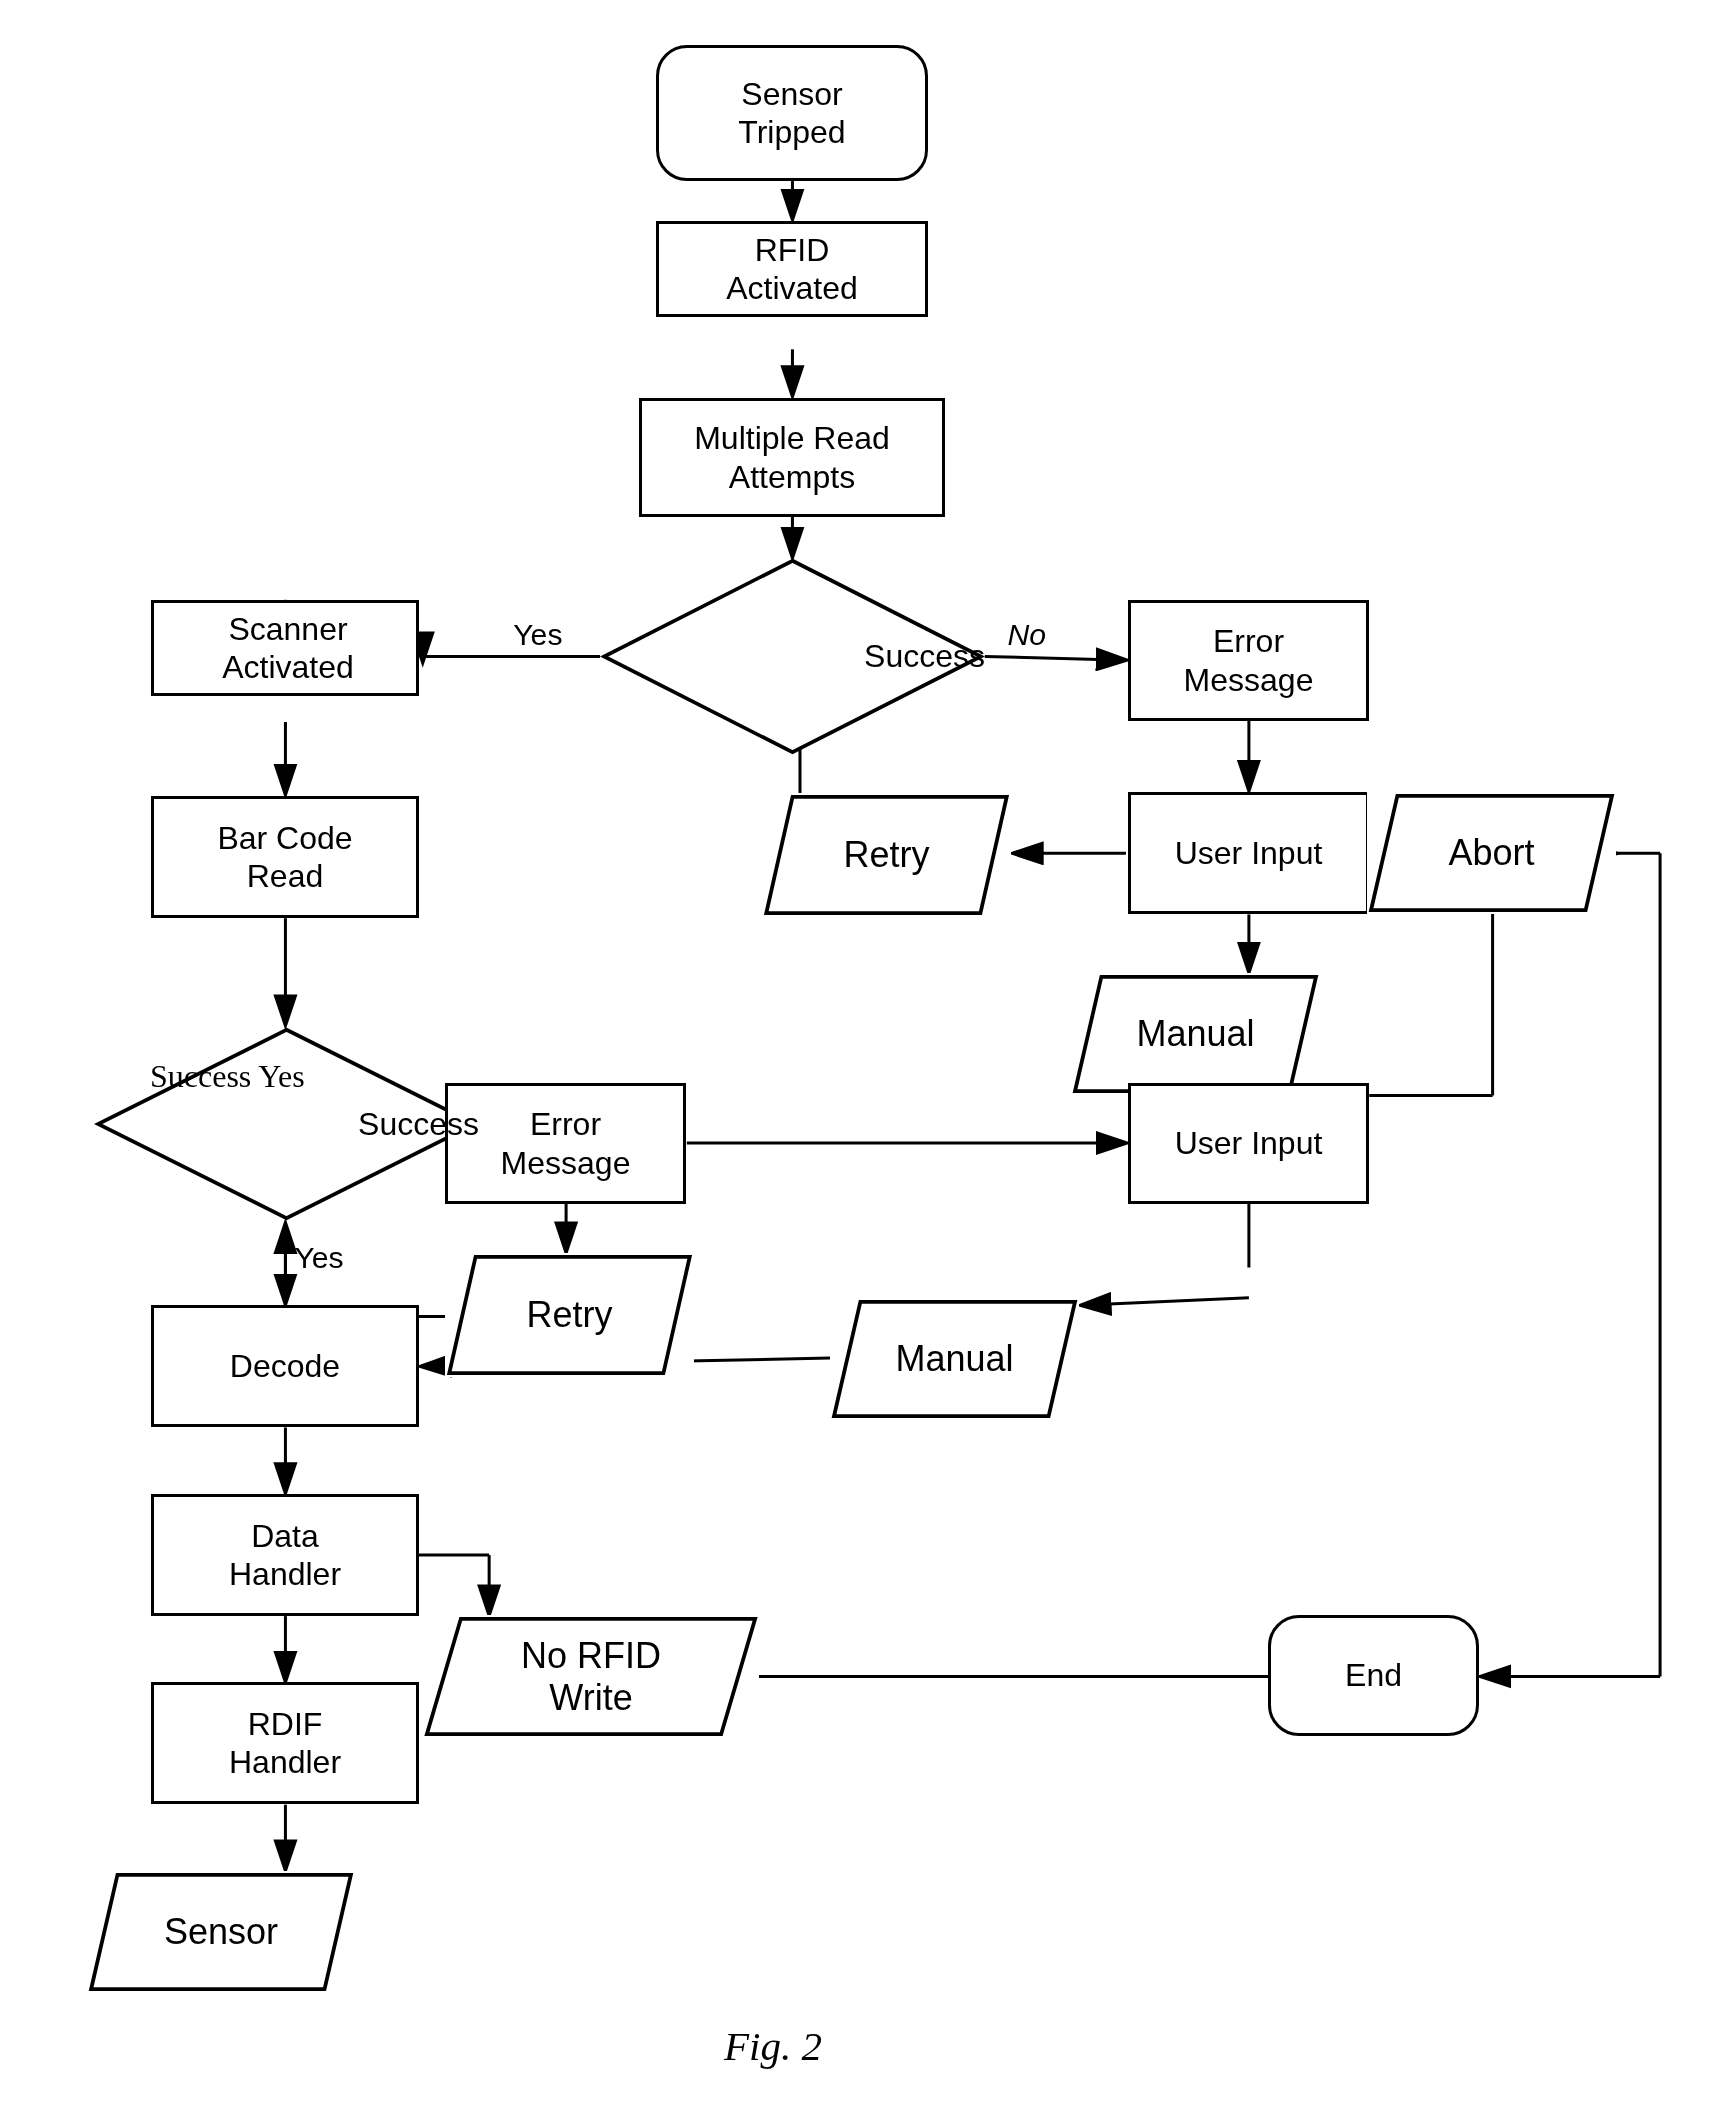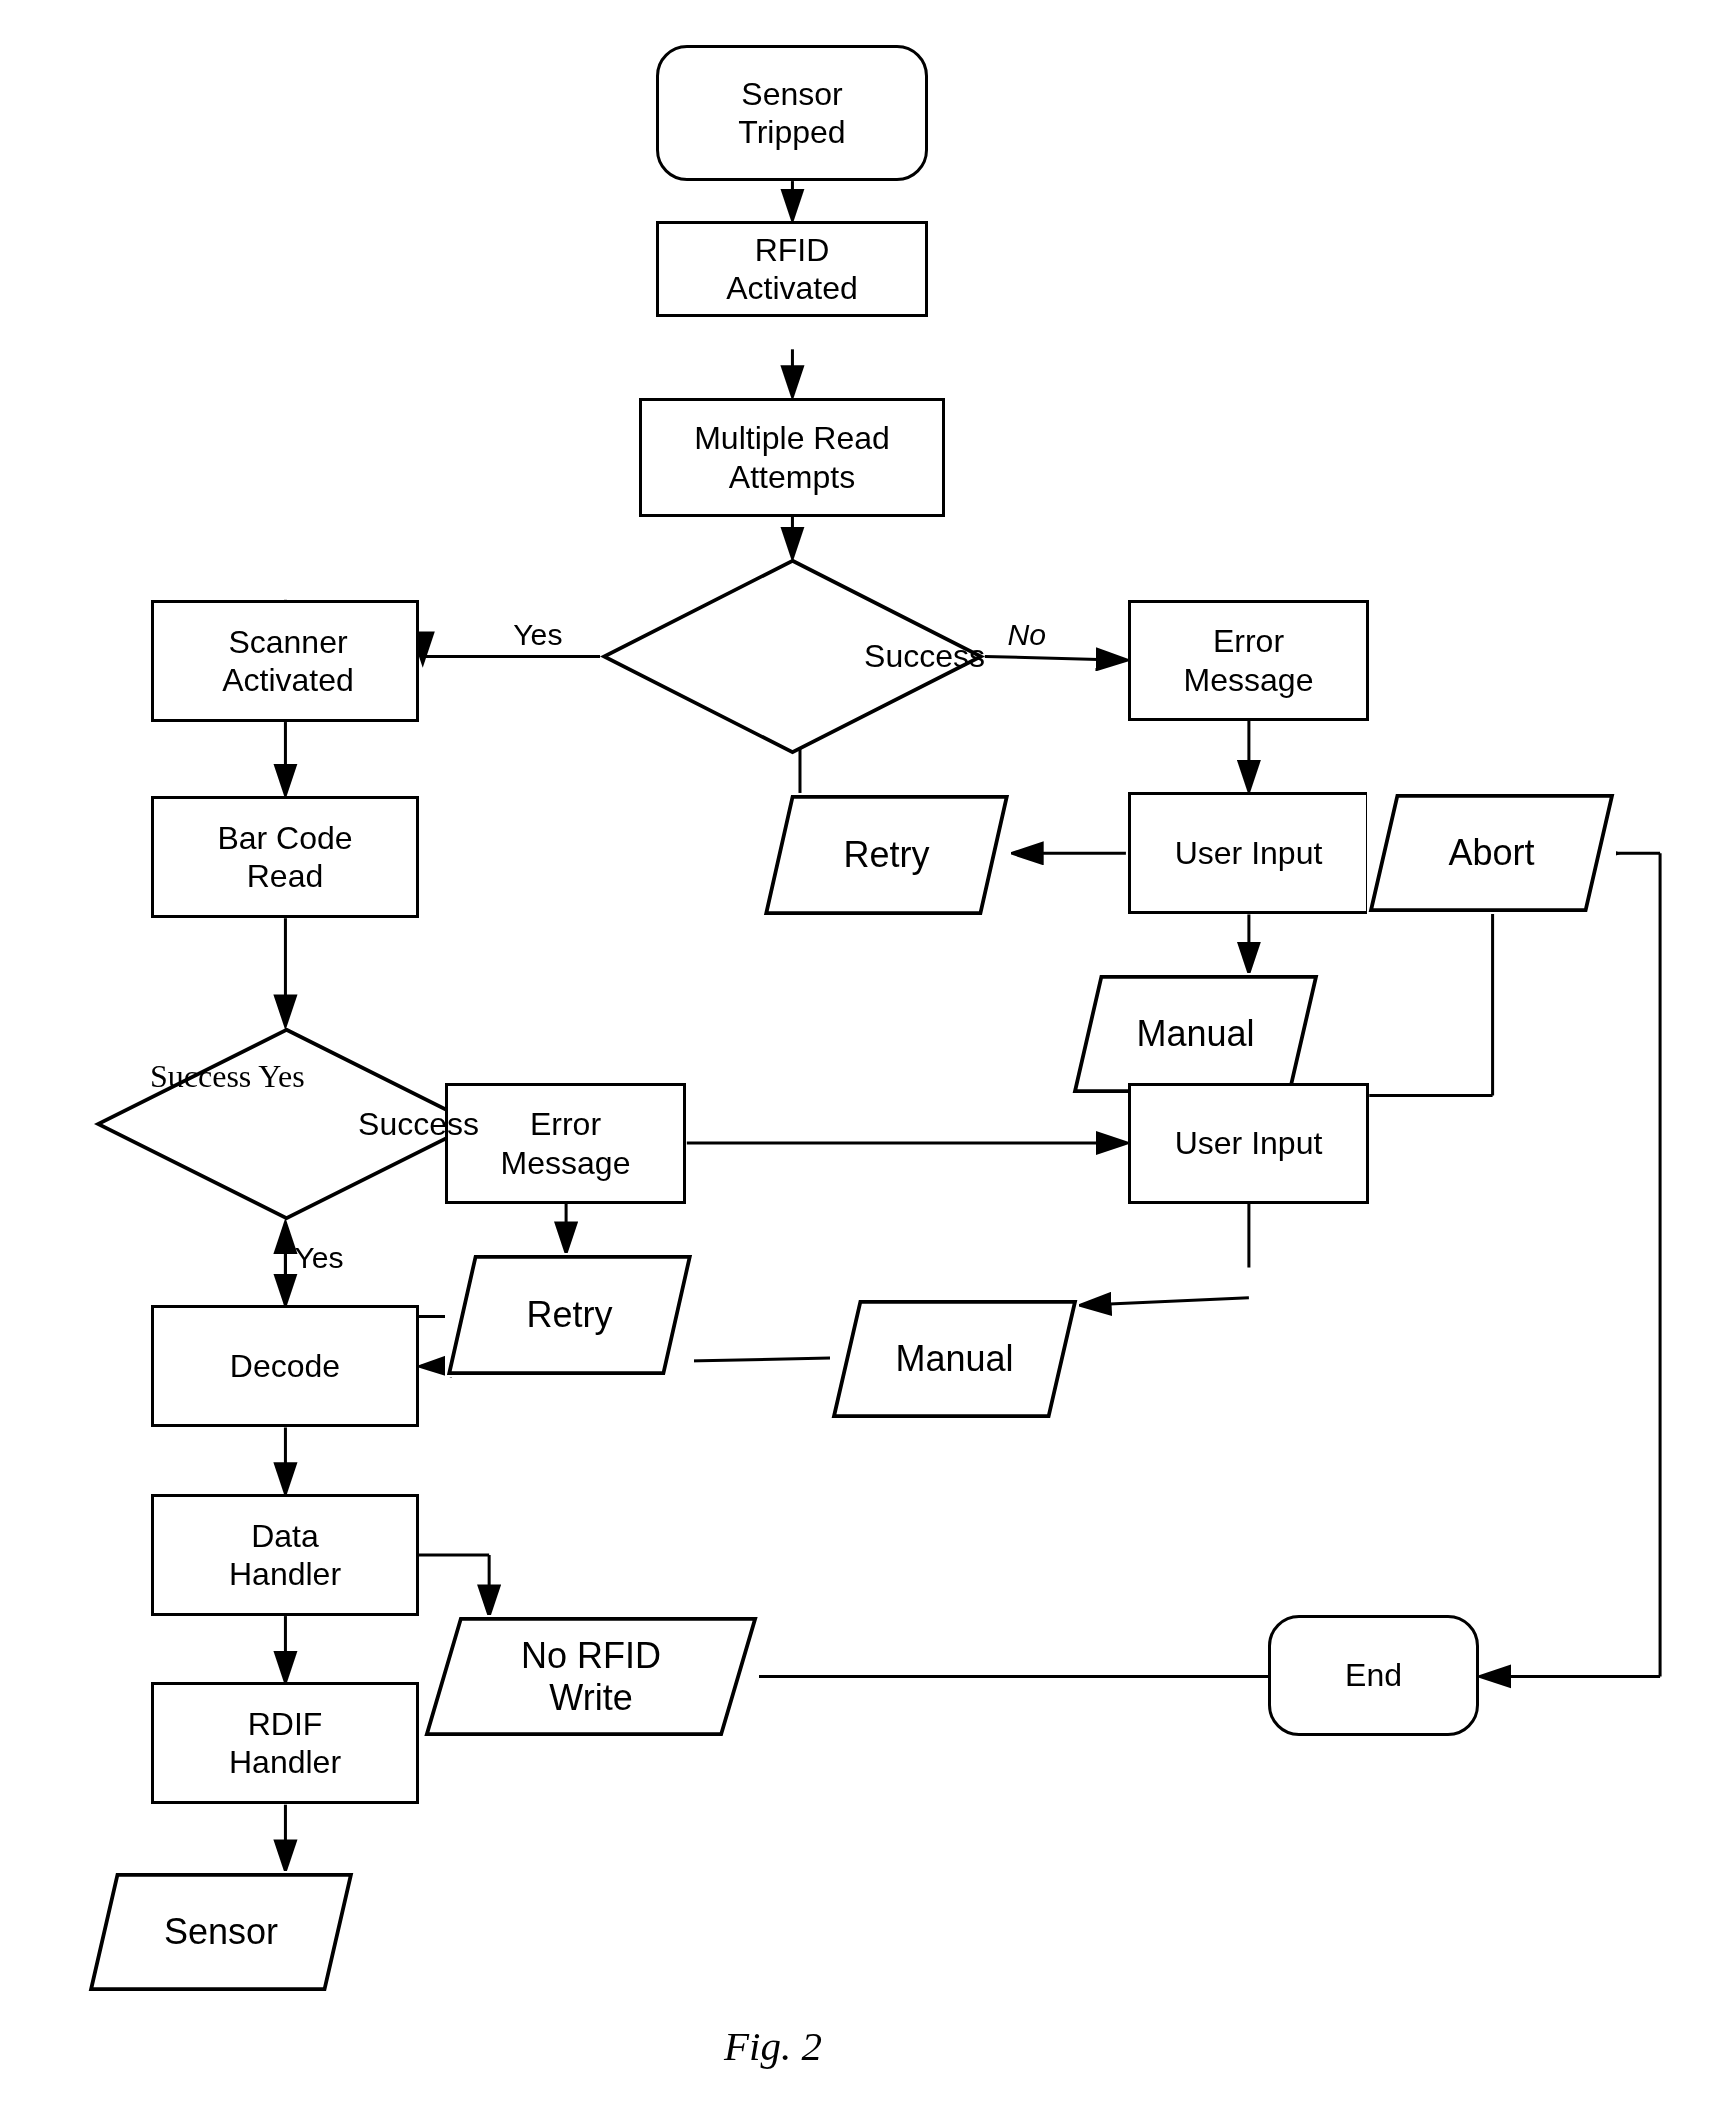--- a/index.html
+++ b/index.html
@@ -229,21 +229,21 @@
     <span class="parallelogram-text">Abort</span>
   </div>
 
   <div class="parallelogram" style="left:1071px; top:973px; width:249px; height:122px;">
     <svg viewBox="0 0 330 162" xmlns="http://www.w3.org/2000/svg">
       <polygon points="40,5 325,5 290,157 5,157" fill="white" stroke="black" stroke-width="5"></polygon>
     </svg>
     <span class="parallelogram-text">Manual</span>
   </div>
 
-  <div class="shape rect" style="left:151px; top:600px; width:268px; height:122px;padding-left:6px;">
+  <div class="shape rect" style="left:151px; top:600px; width:268px; height:96px;padding-left:6px;">
     <span style="white-space:pre-line;">Scanner
 Activated</span>
   </div>
 
   <div class="shape rect" style="left:151px; top:796px; width:268px; height:122px;">
     <span style="white-space:pre-line;">Bar Code
 Read</span>
   </div>
 
   <div class="shape diamond" style="left:94px; top:1026px; width:385px; height:196px;">

